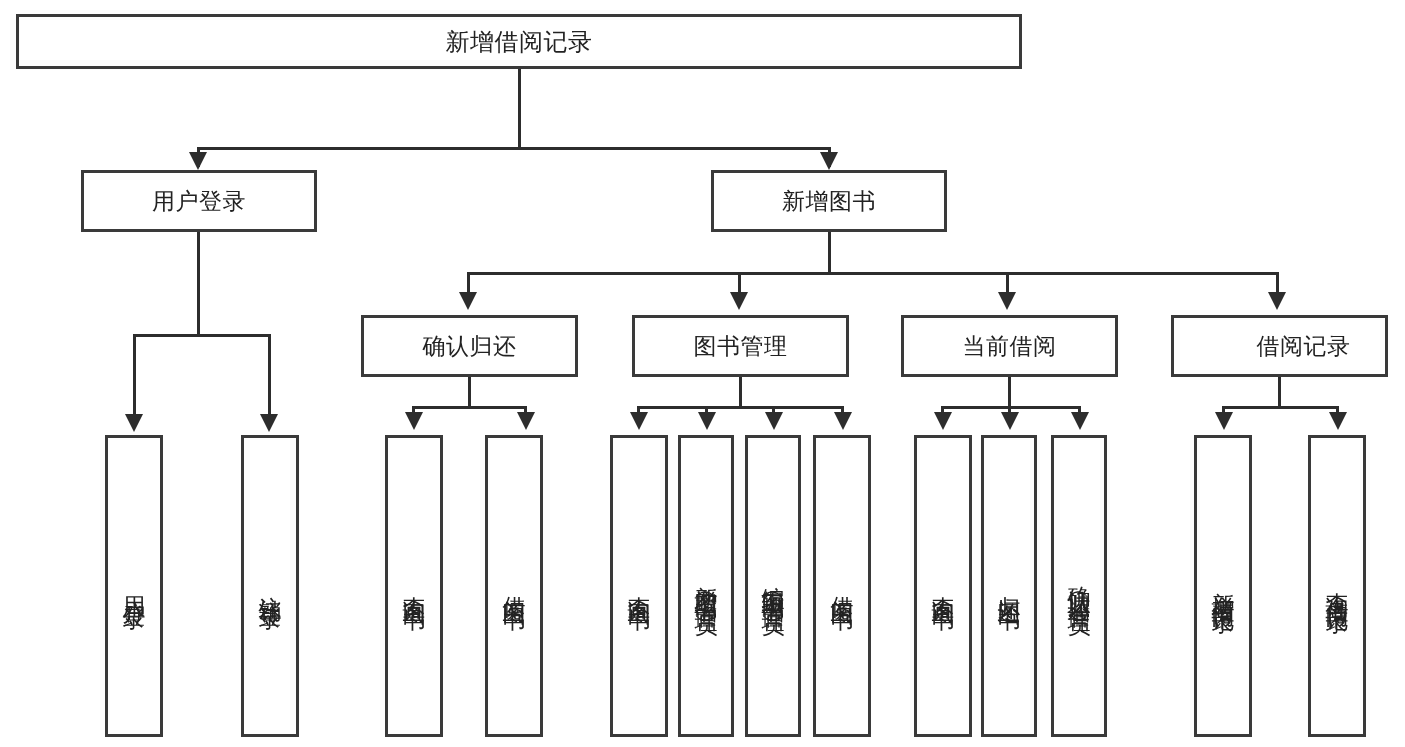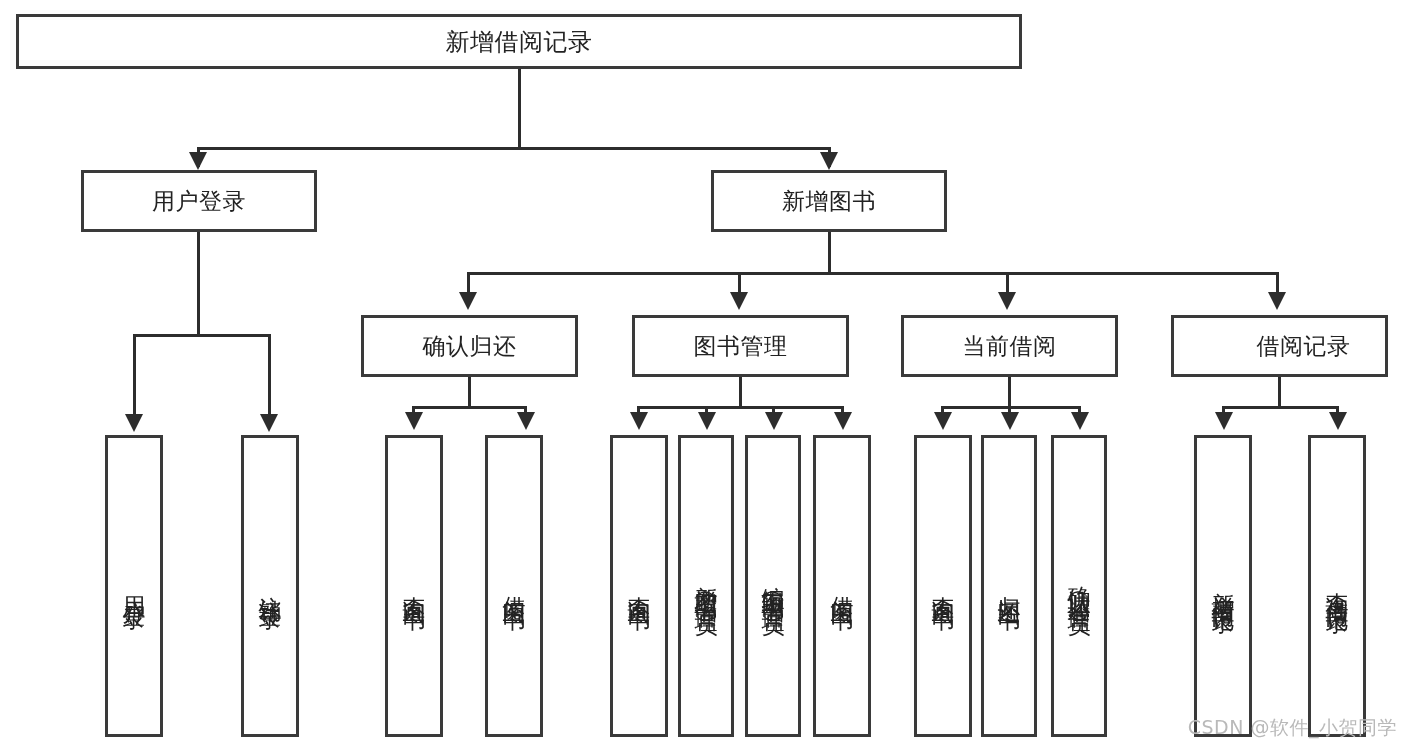--- a/index.html
+++ b/index.html
@@ -205,15 +205,14 @@
     <span class="vlabel">确认归还（管理员）</span>
   </div>
 
   <div class="node v" style="left:1194px; top:435px; width:58px; height:302px;">
     <span class="vlabel">新增借阅记录</span>
   </div>
   <div class="node v" style="left:1308px; top:435px; width:58px; height:302px;">
     <span class="vlabel">查询借阅记录</span>
   </div>
 
-  <div id="watermark">CSDN @软件_小贺同学</div>
 
 </div>
 
 </body></html>

